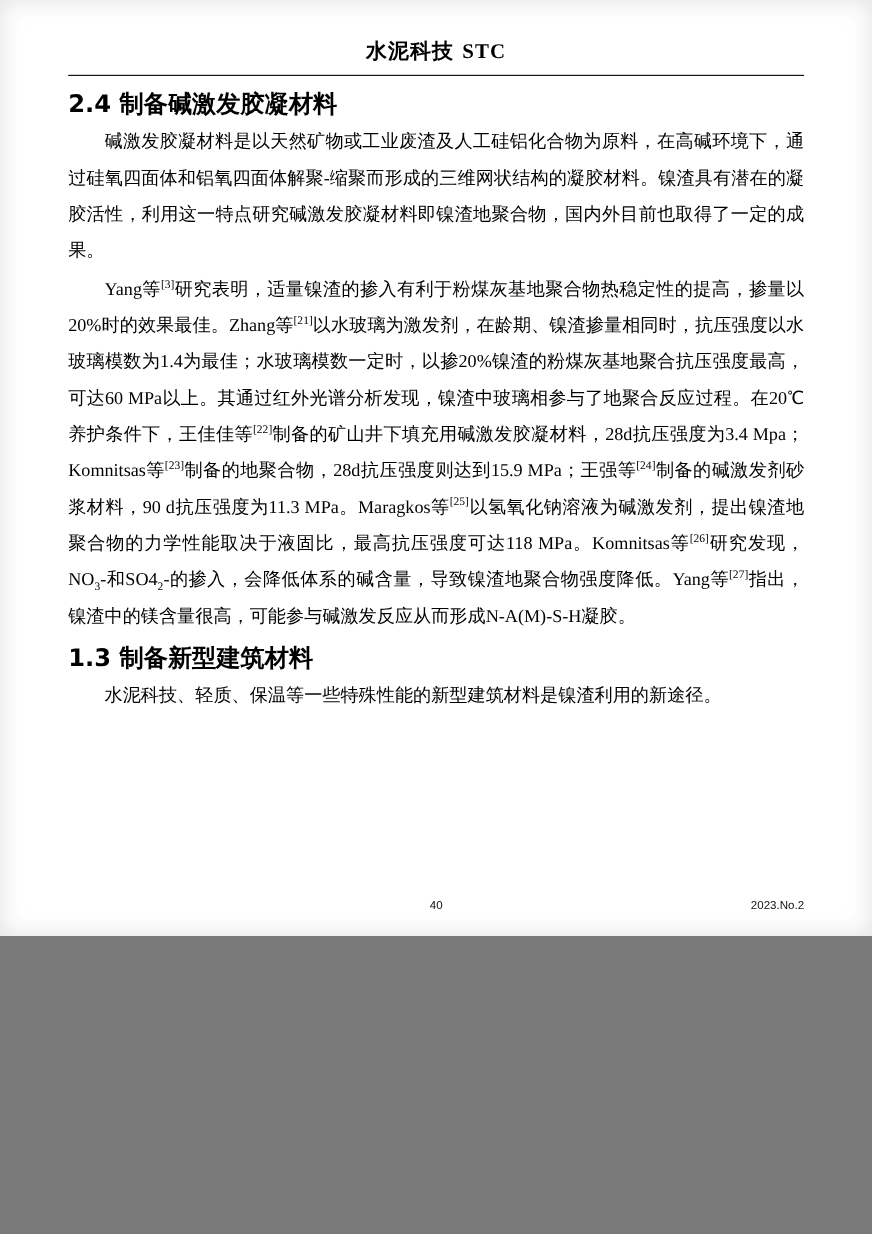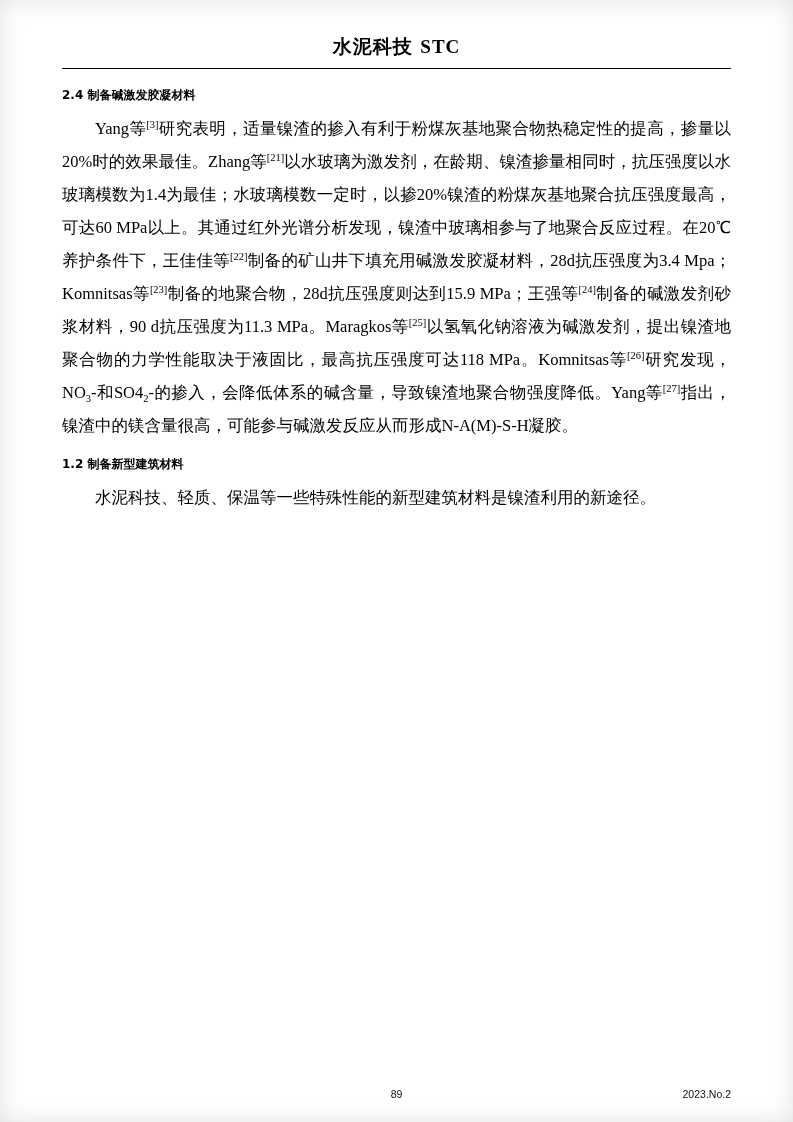--- a/index.html
+++ b/index.html
@@ -2,21 +2,21 @@
 <html><head>
 <meta charset="utf-8">
 <style>
   html, body {
     margin: 0;
     padding: 0;
     background: #7a7a7a;
   }
   .page {
     width: 793px;
-    height: 1122px;
+    height: 851px;
     background: #ffffff;
     position: relative;
     box-sizing: border-box;
     overflow: hidden;
     font-family: "Liberation Serif", serif;
     color: #000;
   }
   
   .page::before {
     content: "";
@@ -54,21 +54,21 @@
     font-size: 16.5px;
     line-height: 33px;
     text-align: justify;
     text-justify: inter-ideograph;
   }
   p.indent {
     text-indent: 33px;
   }
   h2 {
     font-family: "DejaVu Sans", sans-serif;
-    font-size: 12px;
+    font-size: 22px;
     font-weight: bold;
     line-height: 33px;
     margin: 6px 0 0 0;
   }
   sup {
     font-size: 10.5px;
     vertical-align: super;
     line-height: 0;
   }
   sub {
@@ -105,27 +105,28 @@
 
     <div class="header">
       <span>水泥科技</span>
       <span class="stc">STC</span>
     </div>
     <div class="rule"></div>
 
 
     <h2>2.4  制备碱激发胶凝材料</h2>
 
+    <p class="indent">碱激发胶凝材料是以天然矿物或工业废渣及人工硅铝化合物为原料，在高碱环境下，通过硅氧四面体和铝氧四面体解聚-缩聚而形成的三维网状结构的凝胶材料。镍渣具有潜在的凝胶活性，利用这一特点研究碱激发胶凝材料即镍渣地聚合物，国内外目前也取得了一定的成果。</p>
 
     <p class="indent">Yang等<sup>[3]</sup>研究表明，适量镍渣的掺入有利于粉煤灰基地聚合物热稳定性的提高，掺量以20%时的效果最佳。Zhang等<sup>[21]</sup>以水玻璃为激发剂，在龄期、镍渣掺量相同时，抗压强度以水玻璃模数为1.4为最佳；水玻璃模数一定时，以掺20%镍渣的粉煤灰基地聚合抗压强度最高，可达60 MPa以上。其通过红外光谱分析发现，镍渣中玻璃相参与了地聚合反应过程。在20℃养护条件下，王佳佳等<sup>[22]</sup>制备的矿山井下填充用碱激发胶凝材料，28d抗压强度为3.4 Mpa；Komnitsas等<sup>[23]</sup>制备的地聚合物，28d抗压强度则达到15.9 MPa；王强等<sup>[24]</sup>制备的碱激发剂砂浆材料，90 d抗压强度为11.3 MPa。Maragkos等<sup>[25]</sup>以氢氧化钠溶液为碱激发剂，提出镍渣地聚合物的力学性能取决于液固比，最高抗压强度可达118 MPa。Komnitsas等<sup>[26]</sup>研究发现，NO<sub>3</sub>-和SO4<sub>2</sub>-的掺入，会降低体系的碱含量，导致镍渣地聚合物强度降低。Yang等<sup>[27]</sup>指出，镍渣中的镁含量很高，可能参与碱激发反应从而形成N-A(M)-S-H凝胶。</p>
 
 
-    <h2>1.2  制备新型建筑材料</h2>
+    <h2>1.3  制备新型建筑材料</h2>
 
     <p class="indent">水泥科技、轻质、保温等一些特殊性能的新型建筑材料是镍渣利用的新途径。</p>
 
   </div>
 
   <div class="footer">
-    <span class="pageno">89</span>
+    <span class="pageno">40</span>
     <span class="issue">2023.No.2</span>
   </div>
 </div>
 
 </body></html>

